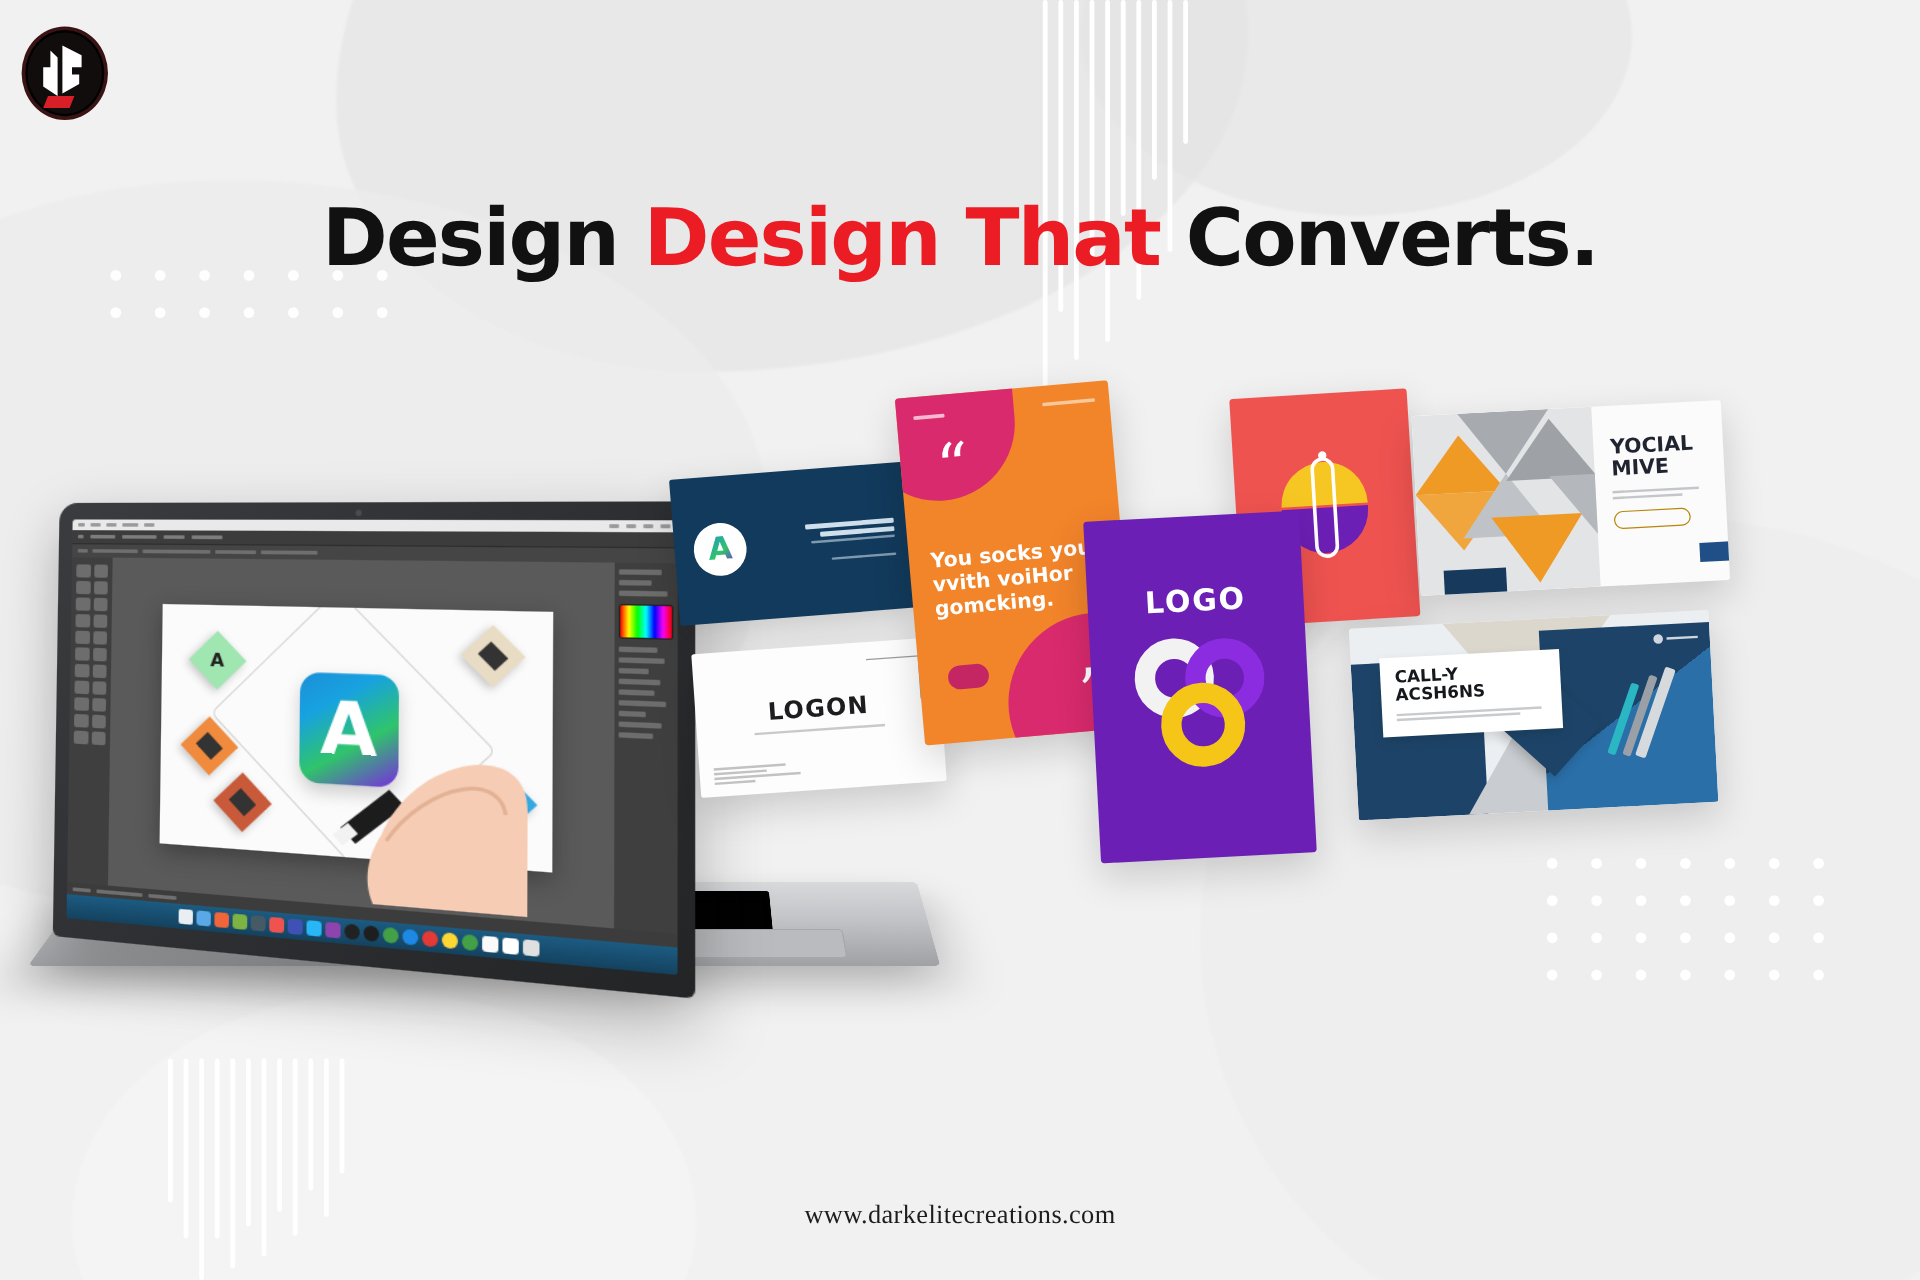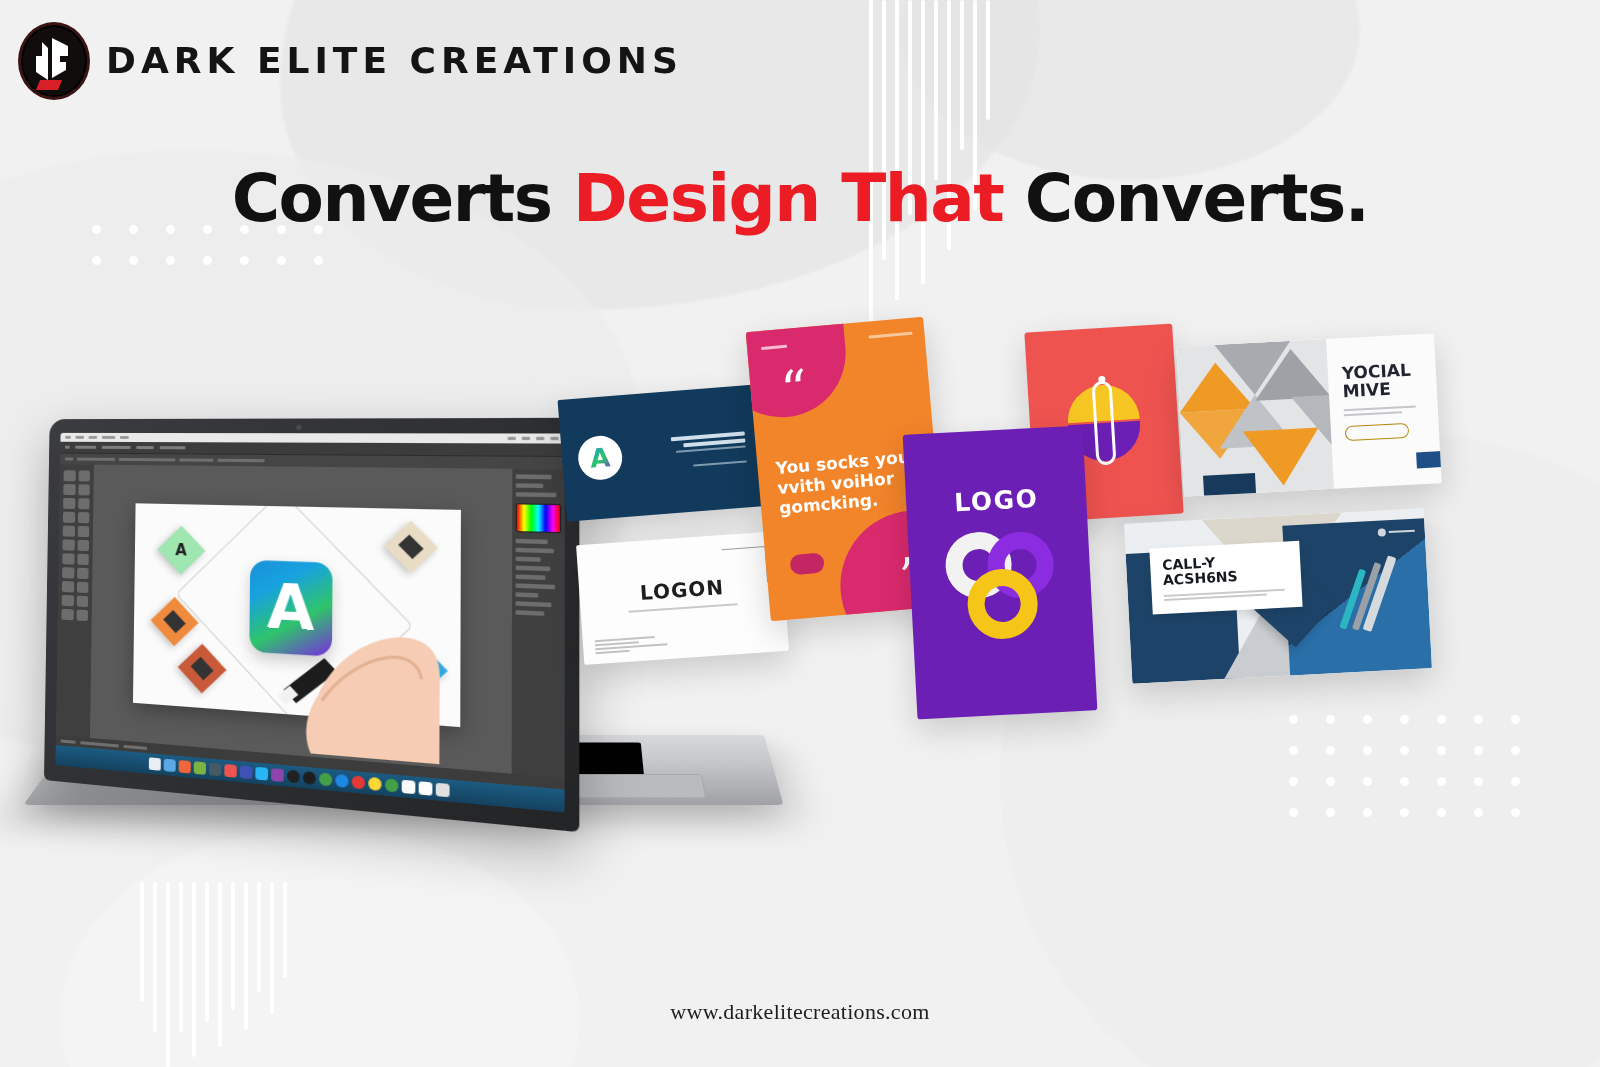--- a/index.html
+++ b/index.html
@@ -369,26 +369,25 @@
 <div class="header">
   <div class="badge">
     <div class="ring"></div>
     <svg viewBox="0 0 72 78" width="72" height="78" aria-hidden="true">
       <path d="M24 20 L24 34 L18 34 L18 50 L30 58 L30 26 Z" fill="#ffffff"></path>
       <path d="M34 16 L50 24 L50 34 L42 34 L42 40 L48 40 L48 48 L34 56 Z" fill="#ffffff"></path>
       <path d="M22 58 L44 58 L40 68 L18 68 Z" fill="#d81f27"></path>
     </svg>
   </div>
   <div class="brandtext">
-    <div class="brandname">DARK ELITE CREATIONS</div>
   </div>
 </div>
 
 <div class="headline">
-  <span class="dark">Converts </span><span class="red">Design That</span><span class="dark"> Converts.</span>
+  <span class="dark">Design </span><span class="red">Design That</span><span class="dark"> Converts.</span>
 </div>
 
 <div class="laptop">
 
   <div class="base">
     <div class="keys"></div>
     <div class="trackpad"></div>
   </div>
 
   <div class="lid">

